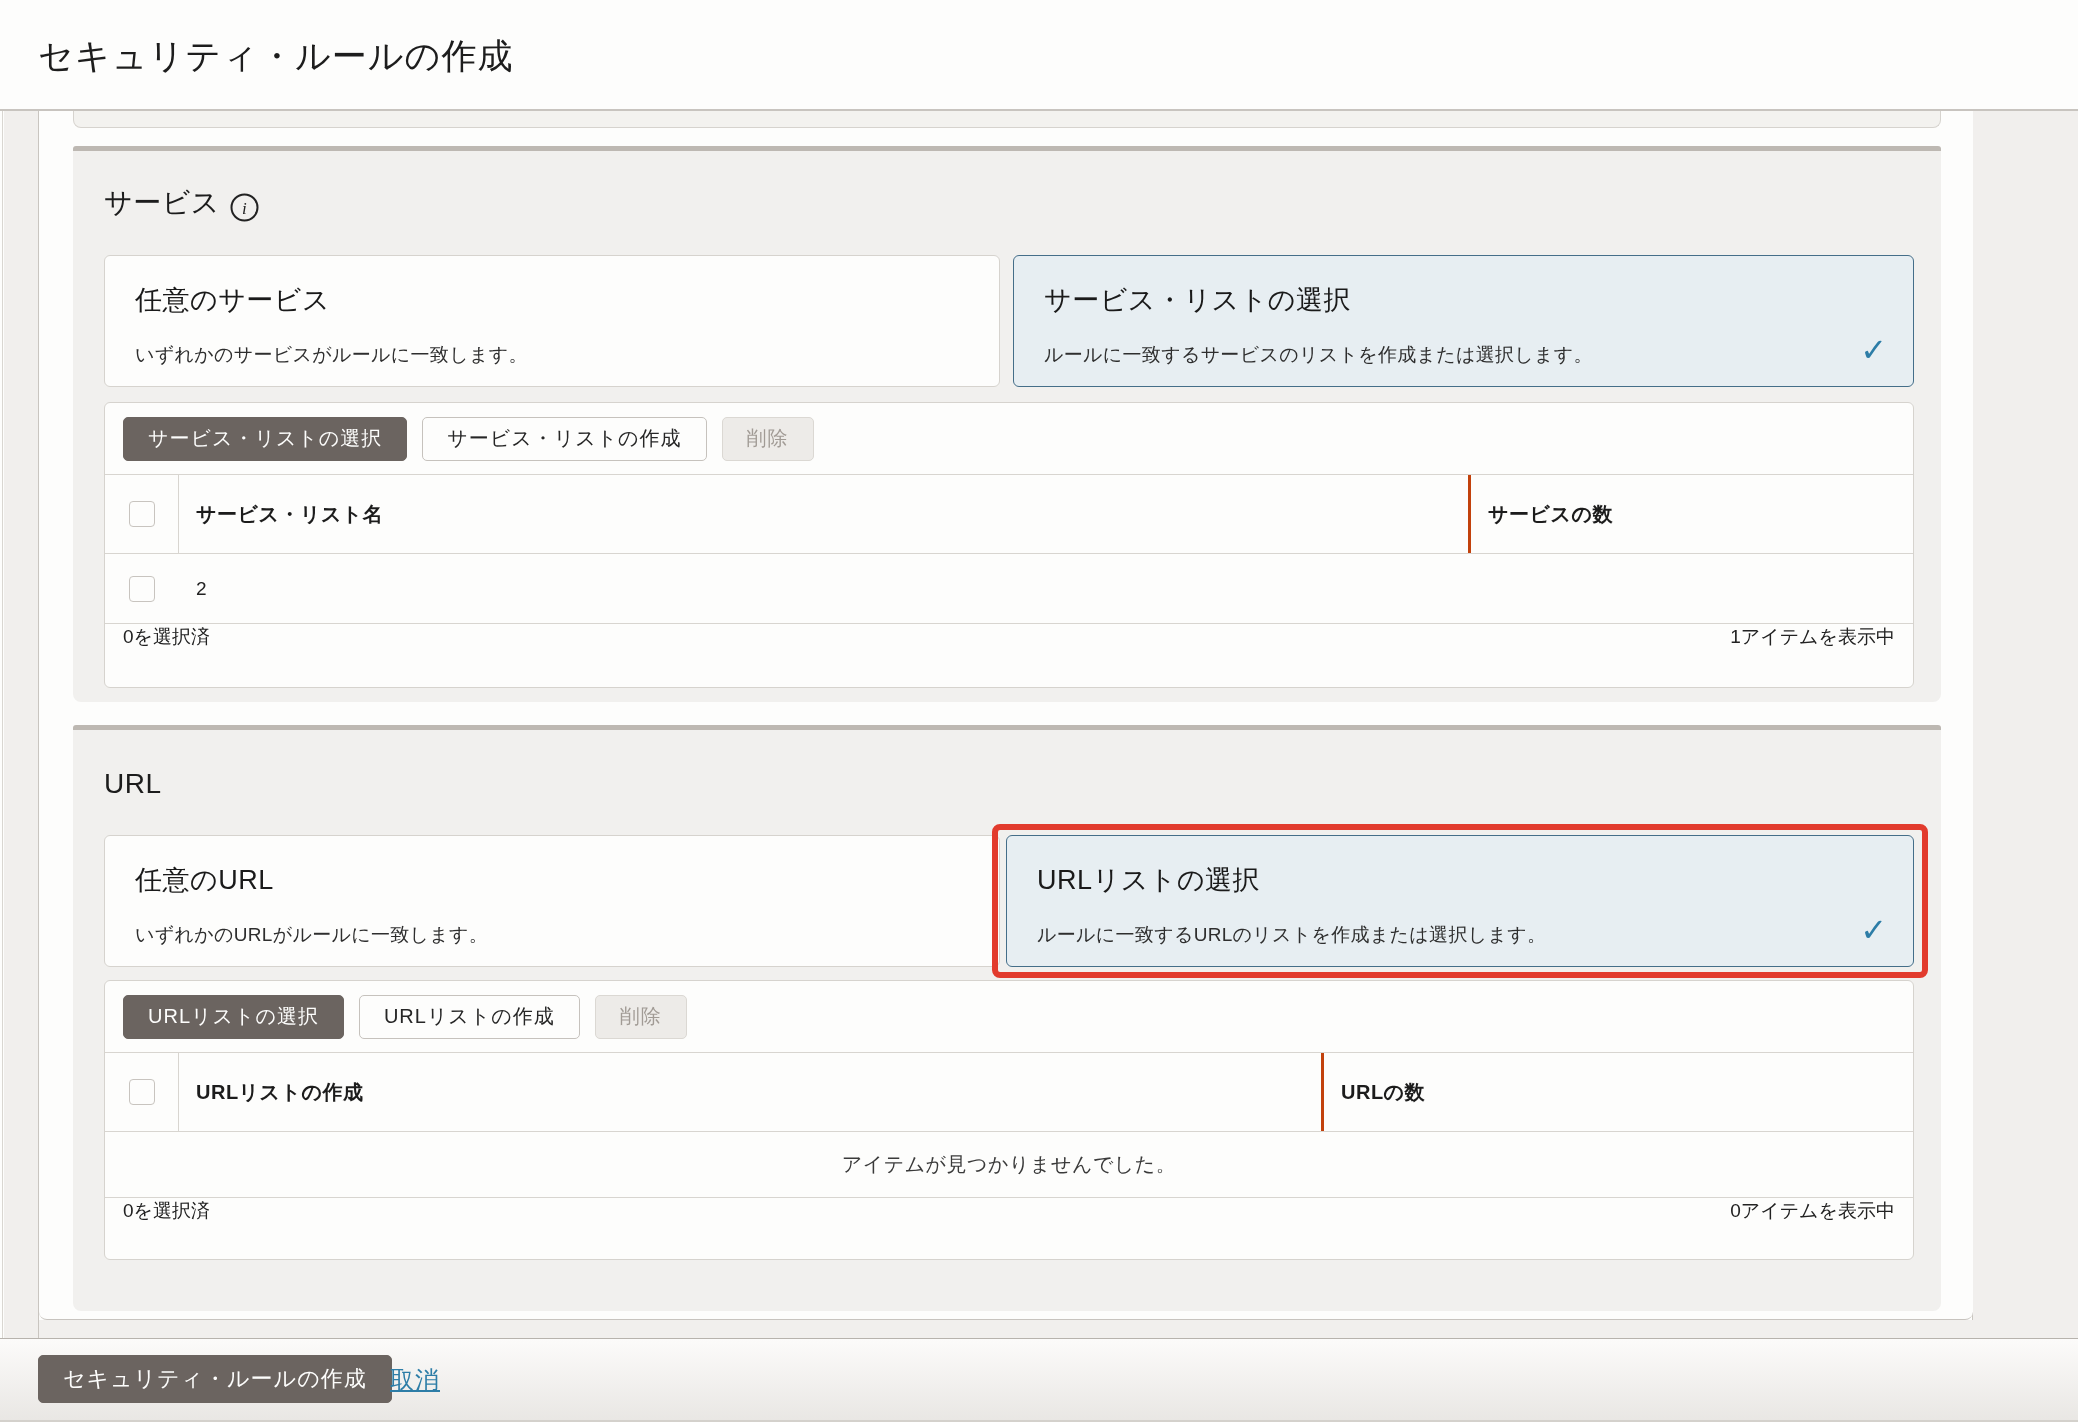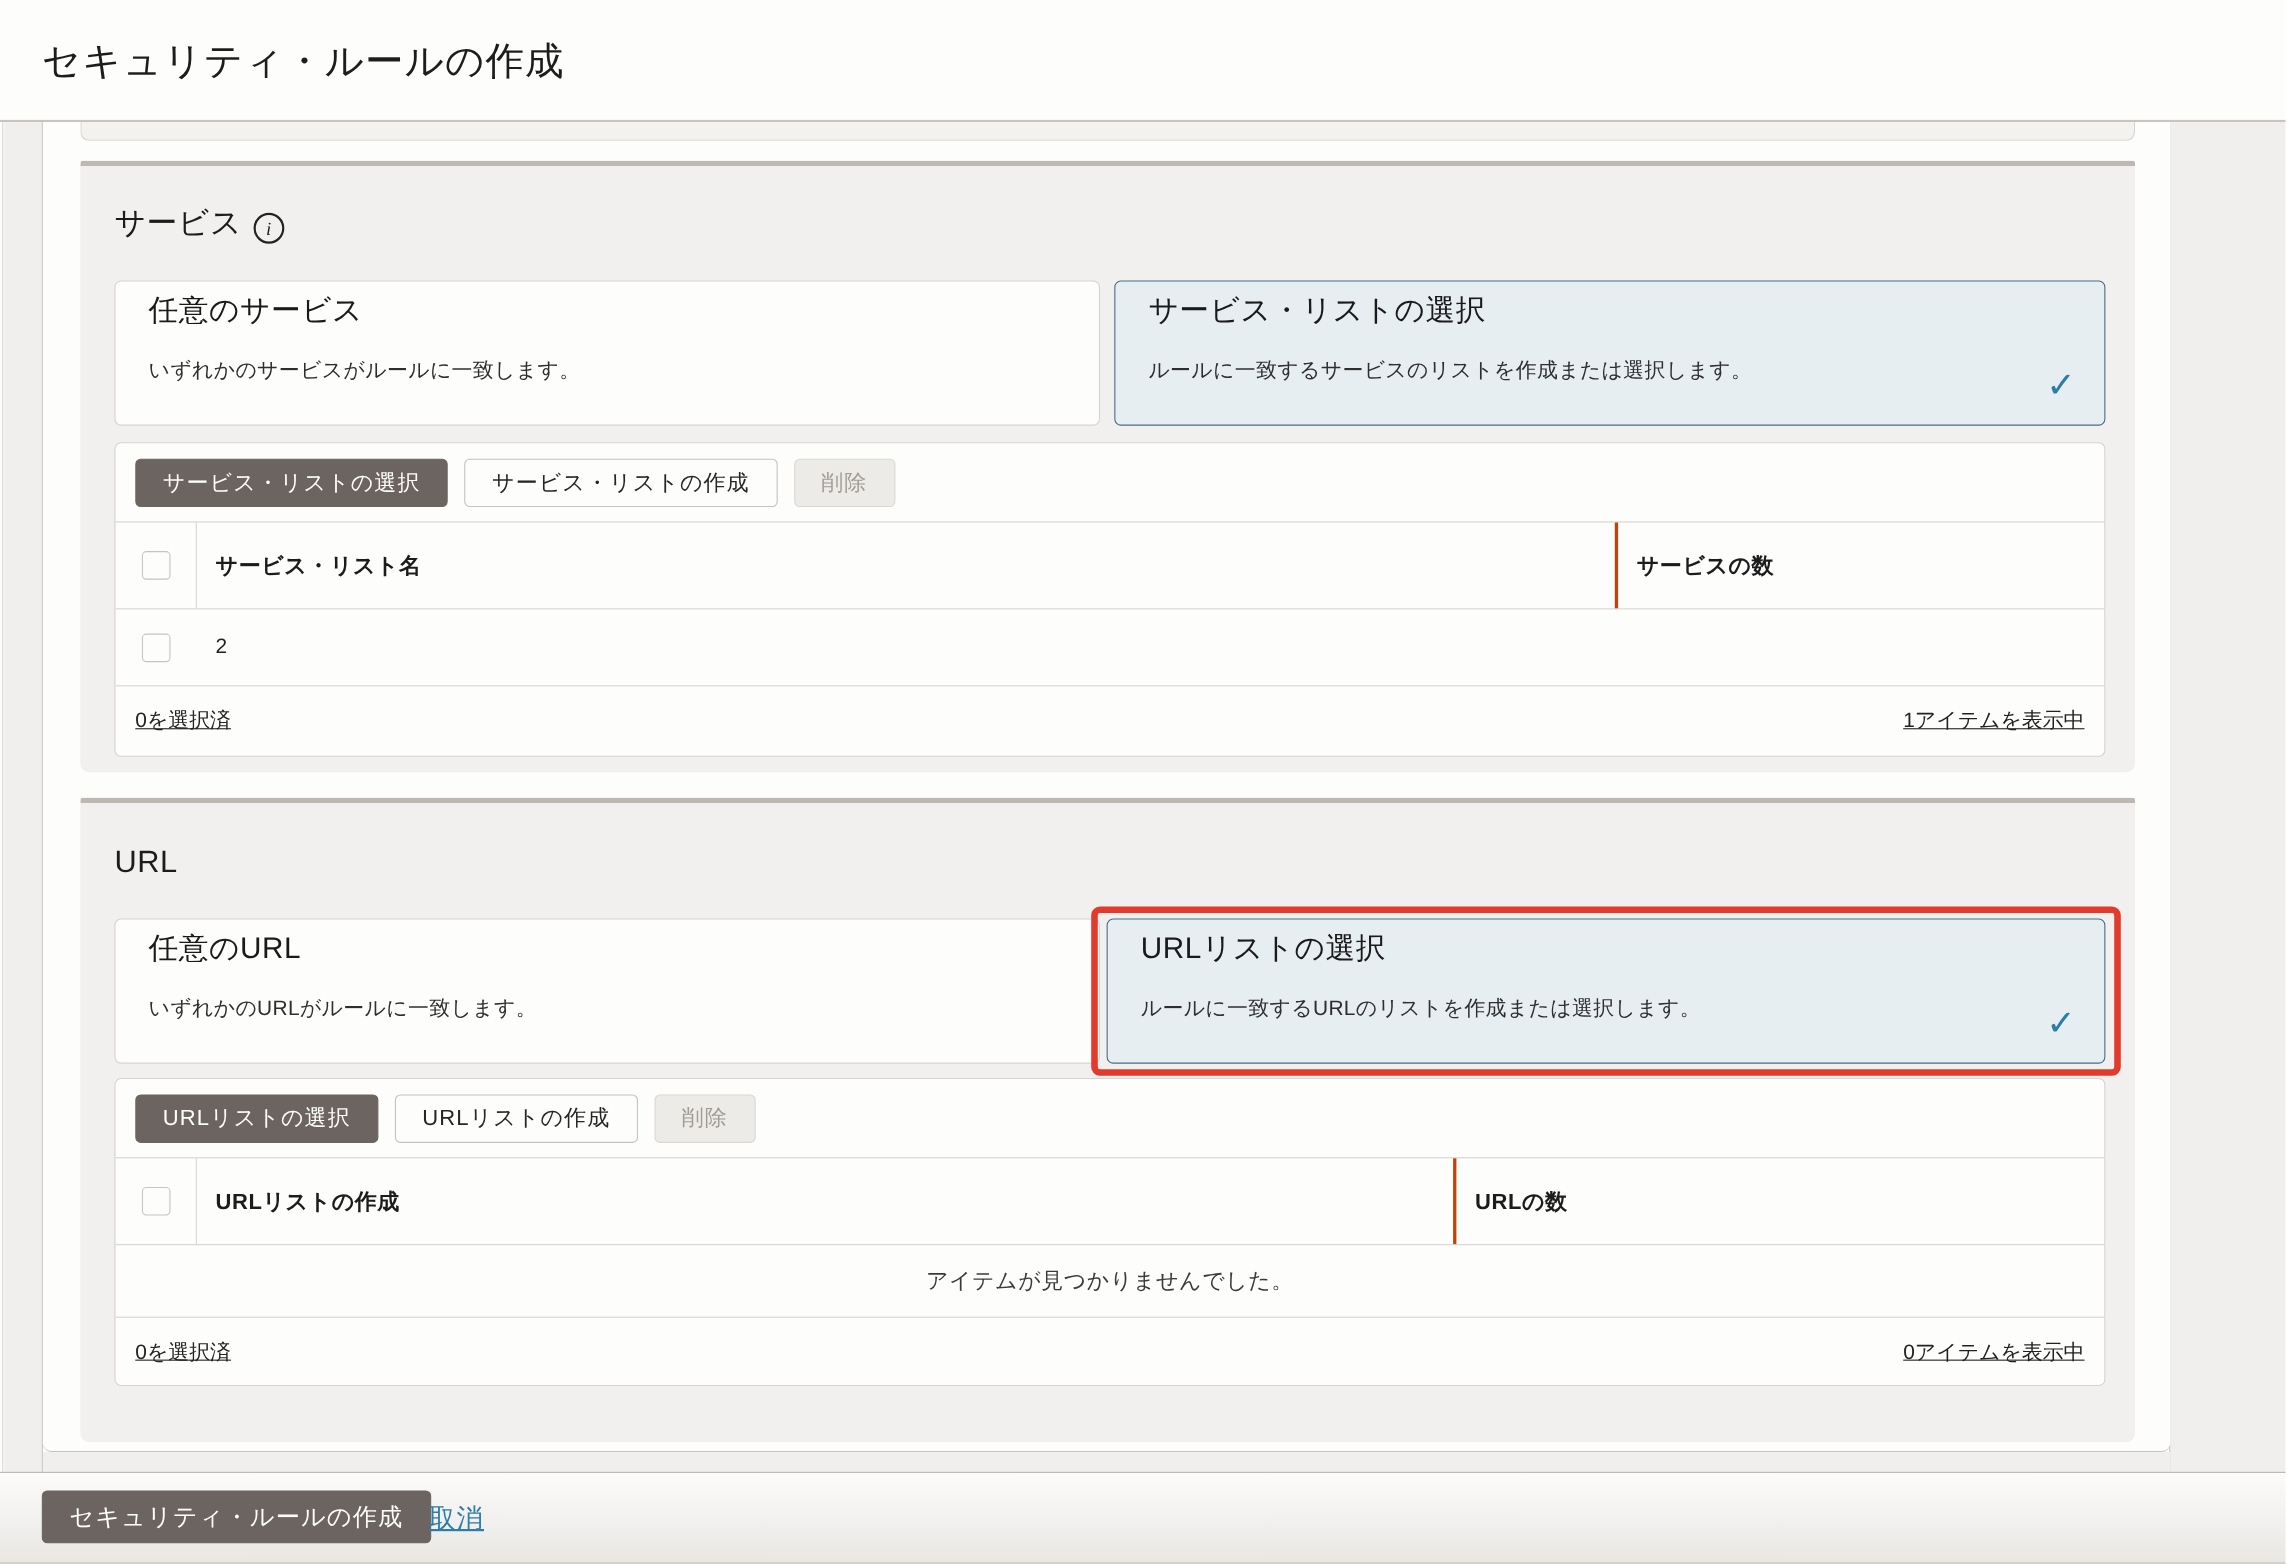--- a/index.html
+++ b/index.html
@@ -42,21 +42,21 @@
   .section-title{
     position:absolute;left:31px;font-size:28px;font-weight:400;color:#1c1c1c;
     display:flex;align-items:flex-end;gap:10px;letter-spacing:0.5px;
   }
   .section.service .section-title{top:33px;}
   .section.url .section-title{top:38px;}
   .info-icon{display:inline-flex;width:29px;height:29px;}
   
   .opt-card{
     position:absolute;box-sizing:border-box;border-radius:6px;
-    background:#fdfdfc;border:1px solid #d6d3ce;padding:8px 30px;
+    background:#fdfdfc;border:1px solid #d6d3ce;padding:26px 30px;
   }
   .opt-card.selected{background:#e7eef2;border:1px solid #456e89;}
   .opt-title{font-size:27px;color:#1a1a1a;letter-spacing:0.5px;}
   .opt-desc{font-size:19px;color:#2e2e2e;margin-top:24px;letter-spacing:0.3px;}
   .opt-check{
     position:absolute;right:26px;bottom:20px;font-size:32px;line-height:32px;
     color:#2d7da7;font-weight:400;
   }
   .section.service .opt-card{top:104px;height:132px;}
   .section.service .opt-card.left{left:31px;width:896px;}
@@ -101,22 +101,22 @@
   .td-text{font-size:19px;color:#222;}
   .checkbox{
     width:26px;height:26px;border:1px solid #c8c4bf;border-radius:4px;
     background:#fdfdfc;box-sizing:border-box;
   }
   .empty-row{
     height:66px;display:flex;align-items:center;justify-content:center;
     border-bottom:1px solid #d8d5d0;box-sizing:border-box;font-size:20px;color:#3a3a3a;letter-spacing:0.5px;
   }
   .tfoot{
-    display:flex;align-items:center;justify-content:space-between;
-    padding:0 18px;box-sizing:border-box;flex:1;height:62px;font-size:19px;color:#222;text-decoration:underline;
+    display:flex;justify-content:space-between;
+    padding:0 18px;box-sizing:border-box;flex:1;height:62px;font-size:19px;color:#222;
   }
   
   .footer{
     position:absolute;left:0;top:1338px;width:2078px;height:84px;
     border-top:1px solid #b7b3ad;border-bottom:2px solid #d4d1cc;
     background:linear-gradient(#fcfbfa,#e9e7e4);box-sizing:border-box;
   }
   .footer .btn.submit{
     position:absolute;left:38px;top:16px;height:48px;font-size:22px;
     background:#6b6460;color:#fdfdfc;border-color:#6b6460;

